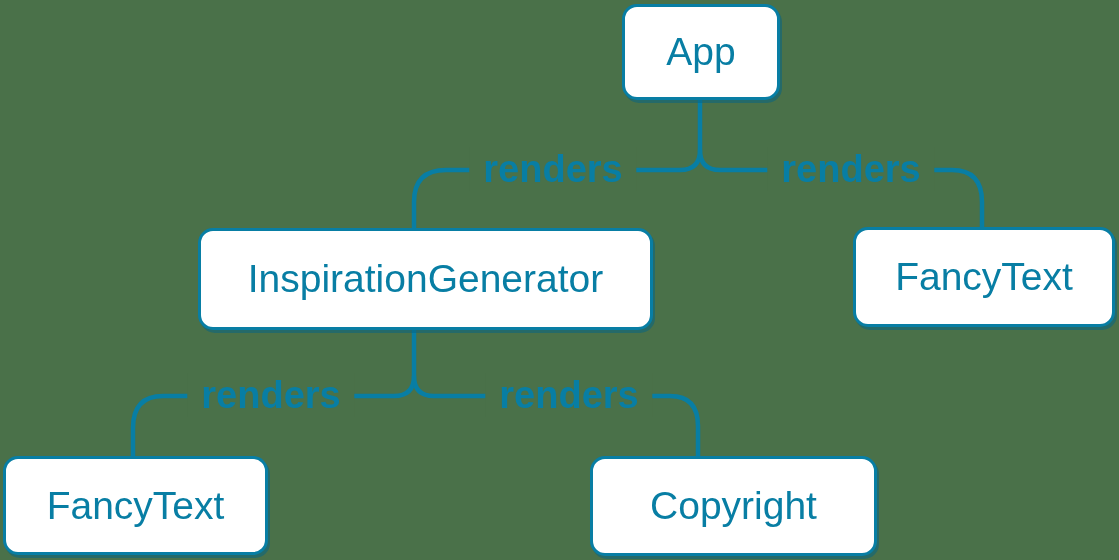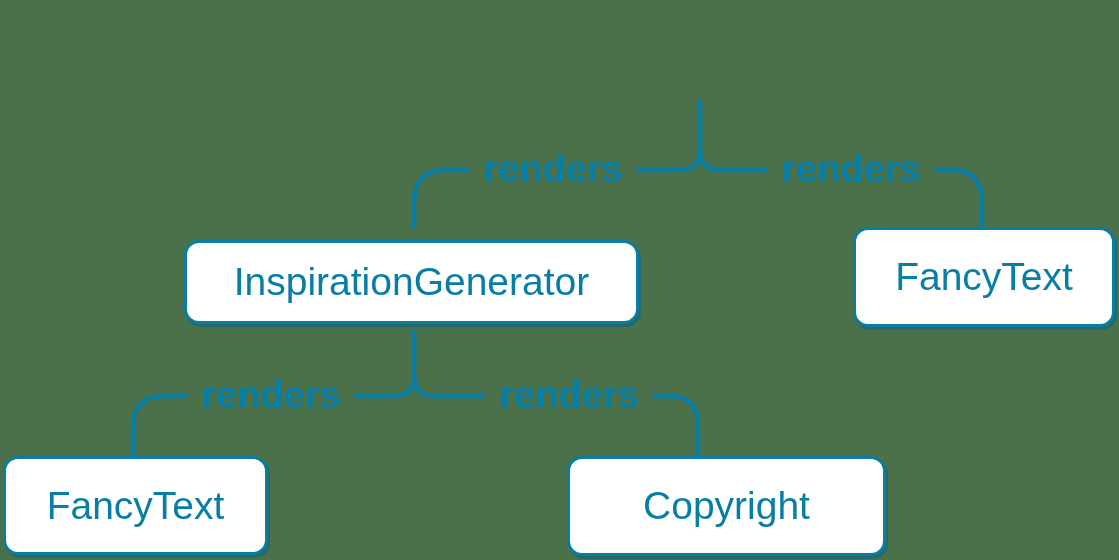--- a/index.html
+++ b/index.html
@@ -57,34 +57,37 @@
 
     <path class="wire" d="M 700 100 L 700 150 Q 700 170 680 170 L 446 170 Q 414 170 414 202 L 414 230"></path>
 
     <path class="wire" d="M 700 150 Q 700 170 720 170 L 952 170 Q 982 170 982 202 L 982 229"></path>
 
     <path class="wire" d="M 414 330 L 414 376 Q 414 396 394 396 L 163 396 Q 133 396 133 428 L 133 458"></path>
 
     <path class="wire" d="M 414 376 Q 414 396 434 396 L 670 396 Q 698 396 698 426 L 698 458"></path>
   </svg>
 
+  <div class="node" style="left:622px;top:4px;width:158px;height:96px;">
+    <span>App</span>
+  </div>
 
-  <div class="node" style="left:184px;top:228px;width:455px;height:84px;margin-top:12px;">
+  <div class="node" style="left:198px;top:228px;width:455px;height:102px;">
     <span>InspirationGenerator</span>
   </div>
 
   <div class="node" style="left:853px;top:227px;width:262px;height:100px;">
     <span>FancyText</span>
   </div>
 
   <div class="node" style="left:3px;top:456px;width:265px;height:99px;">
     <span>FancyText</span>
   </div>
 
-  <div class="node" style="left:567px;top:456px;width:319px;height:100px;">
+  <div class="node" style="left:590px;top:456px;width:287px;height:100px;">
     <span>Copyright</span>
   </div>
 
   <span class="edge-label" style="left:553px;top:169px;">renders</span>
   <span class="edge-label" style="left:851px;top:169px;">renders</span>
   <span class="edge-label" style="left:271px;top:395px;">renders</span>
   <span class="edge-label" style="left:569px;top:395px;">renders</span>
 
 </div>
 

